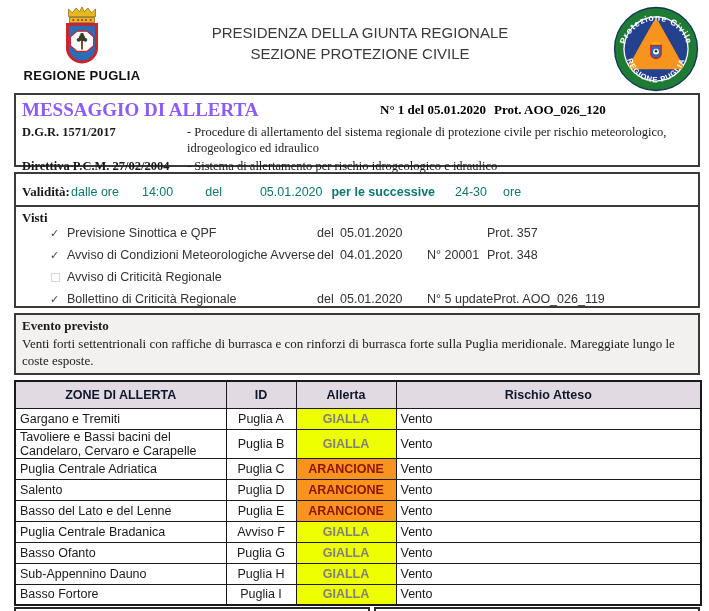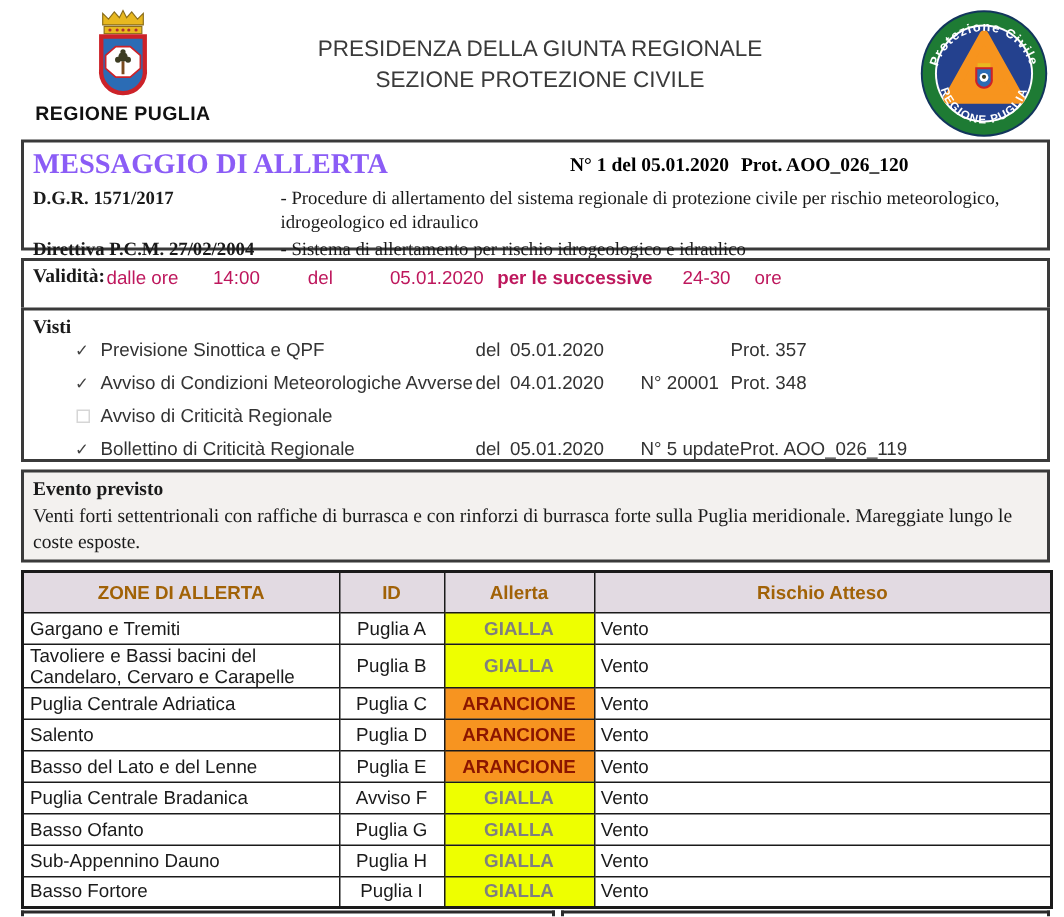--- a/index.html
+++ b/index.html
@@ -26,23 +26,23 @@
   .box-alert { top:93px; height:74px; padding:2px 6px; }
   .alert-title-row { position:relative; height:25px; }
   .alert-title { font-size:19px; font-weight:bold; color:#8b5cf6; line-height:25px; }
   .alert-number-line { position:absolute; left:358px; top:5px; font-size:13px; font-weight:bold; color:#000000; white-space:nowrap; }
   .alert-number-line span { margin-right:8px; }
   .ref-row { display:flex; font-size:12.5px; line-height:16px; }
   .ref-label { width:165px; font-weight:bold; flex:none; padding-top:2px; }
   .ref-text { flex:1; padding-top:2px; }
 
   
-  .box-validity { top:172px; height:33px; padding:18px 6px; display:flex; align-items:flex-end; }
+  .box-validity { top:172px; height:33px; padding:18px 6px; display:flex; align-items:center; }
   .validity-label { font-size:13px; font-weight:bold; width:49px; flex:none; }
-  .vpart { font-size:12.5px; color:#be185d; white-space:nowrap; }
+  .vpart { font-size:12.5px; color:#0f766e; white-space:nowrap; }
   .vp0{margin-right:23px;} .vp1{margin-right:32px;} .vp2{margin-right:38px;}
   .vp3{margin-right:9px;}  .vp4{margin-right:20px;font-weight:bold;} .vp5{margin-right:16px;}
 
   
   .box-visti { top:205px; height:103px; padding:2px 6px; }
   .visti-title { font-size:13px; font-weight:bold; line-height:17px; }
   .visti-row { display:flex; align-items:baseline; height:22px; padding-left:28px; font-size:12.5px; color:#333; }
   .vcheck { width:17px; flex:none; font-size:11px; color:#444; }
   .vcheck.off { position:relative; }
   .vcheck.off::before { content:""; position:absolute; left:1px; top:-8px; width:7px; height:7px; border:1px solid #d6d6d6; }
@@ -57,21 +57,21 @@
   .event-title { font-size:13px; font-weight:bold; line-height:18px; }
   .event-text { font-size:13px; line-height:17px; }
 
   
   .table-wrap { position:absolute; top:380px; left:14px; width:686px; }
   table.alert-table { border-collapse:collapse; width:686px; table-layout:fixed;
     border:2px solid #1a1a1a; }
   table.alert-table th, table.alert-table td {
     border:1px solid #1a1a1a; font-size:12.5px; padding:0 4px; box-sizing:border-box;
   }
-  table.alert-table th { height:27px; font-weight:bold; text-align:center; color:#a16207; }
+  table.alert-table th { height:27px; font-weight:bold; text-align:center; color:#0f172a; }
   table.alert-table td { height:21px; color:#1a1a1a; }
   col.c-zone { width:211px; } col.c-id { width:70px; } col.c-allerta { width:100px; } col.c-rischio { width:305px; }
   td.cell-zone { text-align:left; line-height:14px; }
   td.cell-id { text-align:center; }
   td.cell-allerta { text-align:center; font-weight:bold; }
   td.cell-rischio { text-align:left; }
 
   
   .cutoff { position:absolute; top:607px; height:6px; border:2px solid #2a2a2a; border-bottom:none; box-sizing:border-box; background:#fff; }
   .cutoff-left { left:14px; width:356px; }

